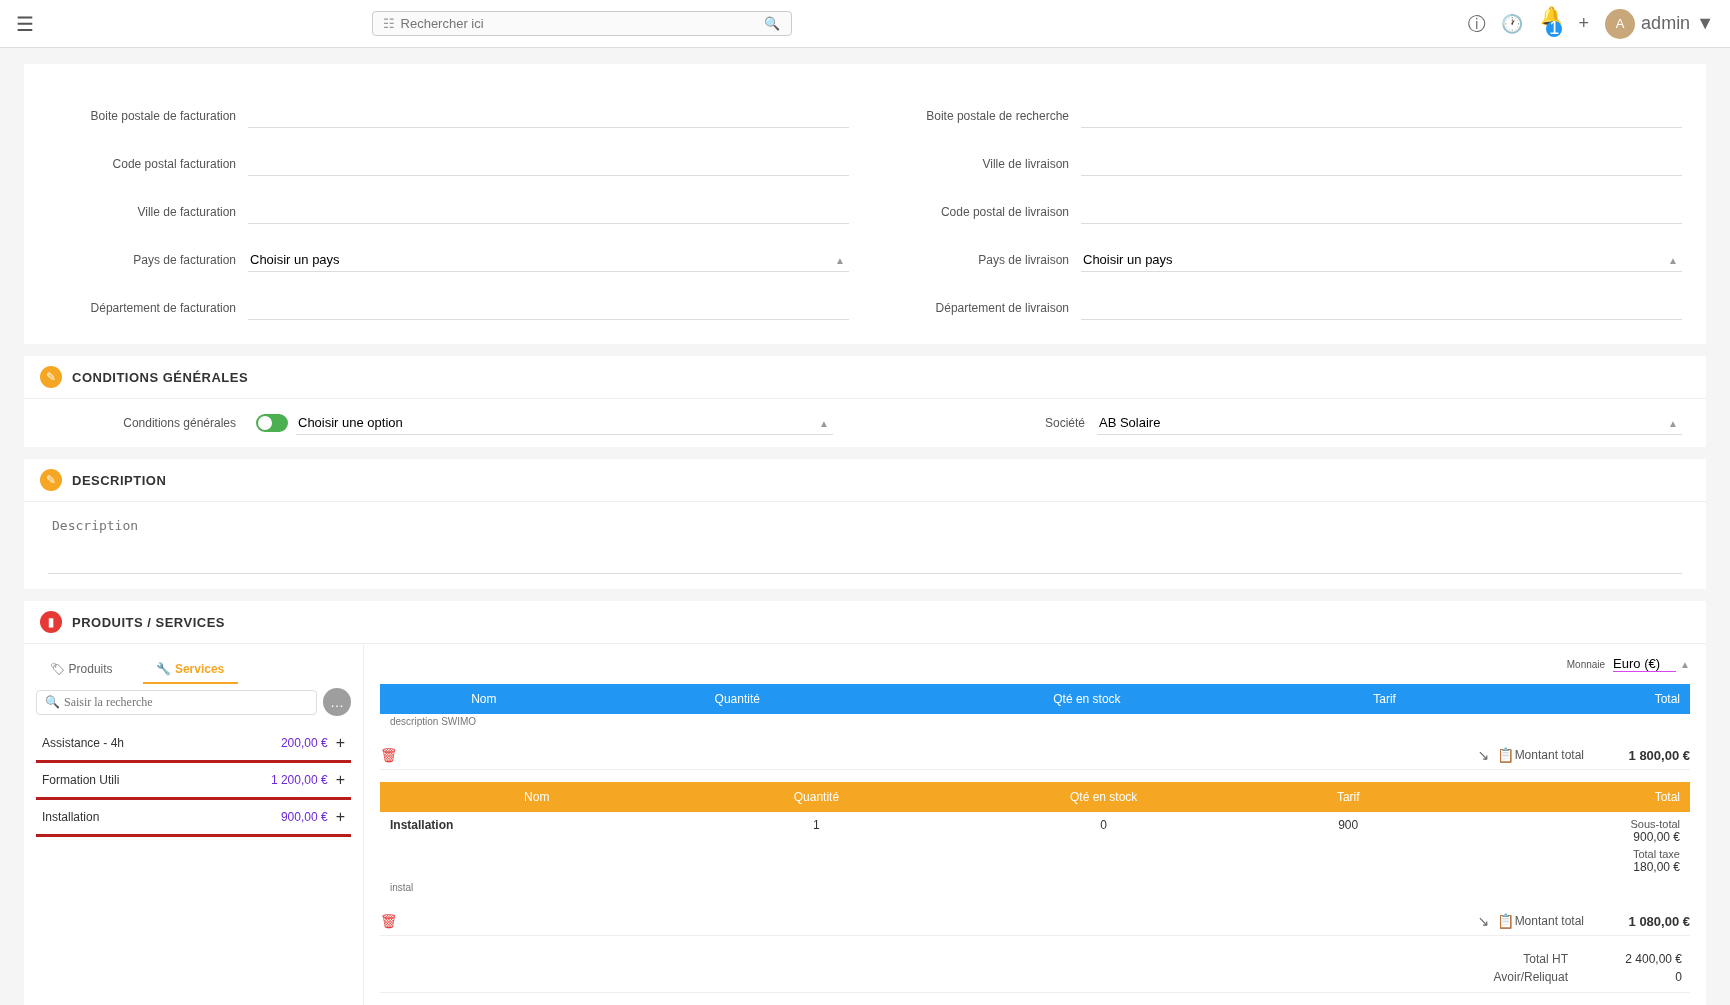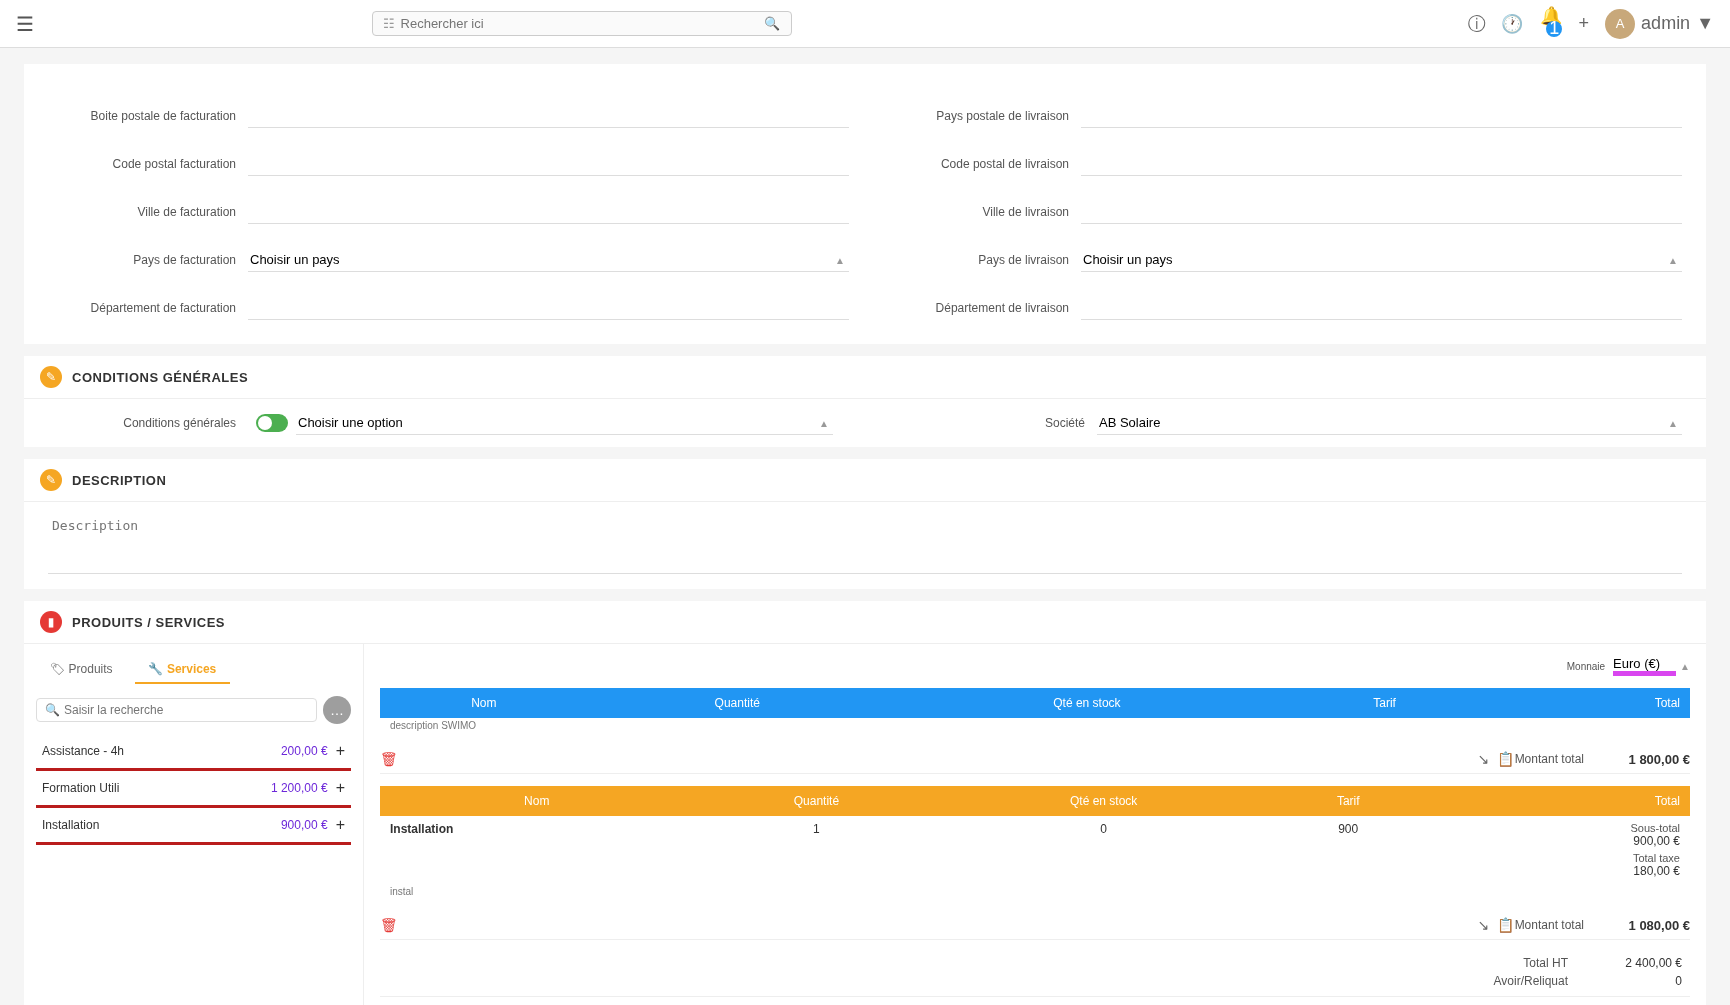--- a/index.html
+++ b/index.html
@@ -81,51 +81,51 @@
       outline: none; font-size: 13px; color: #999; background: transparent;
       resize: none; min-height: 60px; padding: 4px;
     }
 
     
     .products-section { background: #fff; margin-bottom: 12px; }
     .products-body { display: flex; gap: 0; }
 
     
     .left-panel { width: 340px; border-right: 1px solid #eee; padding: 12px; flex-shrink: 0; }
-    .tabs { display: flex; gap: 8px; margin-bottom: 12px; }
+    .tabs { display: flex; gap: 16px; margin-bottom: 4px; }
     .tab-btn {
       padding: 6px 14px; font-size: 12px; cursor: pointer; border: none;
       background: transparent; color: #666; border-bottom: 2px solid transparent;
     }
     .tab-btn.active { color: #f5a623; border-bottom-color: #f5a623; font-weight: bold; }
     .search-row { display: flex; align-items: center; gap: 6px; margin-bottom: 10px; }
     .search-input-wrap {
       flex: 1; display: flex; align-items: center;
       border: 1px solid #ddd; border-radius: 4px; padding: 4px 8px;
     }
-    .search-input-wrap input { border: none; outline: none; font-size: 12px; flex: 1; }
+    .search-input-wrap input { border: none; outline: none; font-size: 12px; flex: 1; font-family: Liberation Serif, serif; }
     .more-btn {
       width: 28px; height: 28px; border-radius: 50%; background: #9e9e9e;
       color: #fff; border: none; cursor: pointer; font-size: 14px;
       display: flex; align-items: center; justify-content: center;
     }
     .service-item {
       display: flex; align-items: center; padding: 8px 6px;
       border-bottom: 3px solid #b91c1c; cursor: pointer;
     }
     .service-name { flex: 1; font-size: 12px; }
     .service-price { font-size: 12px; color: #6d28d9; margin-right: 8px; }
     .add-btn { background: none; border: none; cursor: pointer; color: #333; font-size: 16px; }
 
     
     .right-panel { flex: 1; padding: 12px 16px; }
     .currency-row { display: flex; align-items: center; justify-content: flex-end; gap: 8px; margin-bottom: 12px; }
     .currency-label { font-size: 10px; color: #555; }
     .currency-select-wrap { display: flex; align-items: center; position: relative; }
-    .currency-select-wrap select { border: none; border-bottom: 5px solid #d946ef; outline: none; font-size: 13px; background: transparent; padding-right: 16px; appearance: none; }
+    .currency-select-wrap select { border: none; border-bottom: 1px solid #d946ef; outline: none; font-size: 13px; background: transparent; padding-right: 16px; appearance: none; }
 
     
     .product-table { width: 100%; margin-bottom: 8px; border-collapse: collapse; }
     .product-table .thead-blue th { background: #2196f3; color: #fff; padding: 8px 10px; font-size: 12px; font-weight: normal; }
     .product-table .thead-orange th { background: #f5a623; color: #fff; padding: 8px 10px; font-size: 12px; font-weight: normal; }
     .product-table td { padding: 6px 10px; font-size: 12px; vertical-align: top; }
     .product-table tr.desc-row td { color: #777; font-size: 10px; padding-top: 2px; }
 
     .table-footer-row { display: flex; align-items: center; padding: 6px 0; }
     .table-actions { display: flex; align-items: center; gap: 8px; }
@@ -200,29 +200,29 @@
           </div>
         </div>
         <div class="form-row">
           <span class="form-label">Département de facturation</span>
           <input class="form-input" type="text" style="">
         </div>
       </div>
 
       <div>
         <div class="form-row">
-          <span class="form-label">Pays postale de livraison</span>
+          <span class="form-label">Boite postale de recherche</span>
+          <input class="form-input" type="text" style="">
+        </div>
+        <div class="form-row">
+          <span class="form-label">Ville de livraison</span>
           <input class="form-input" type="text" style="">
         </div>
         <div class="form-row">
           <span class="form-label">Code postal de livraison</span>
-          <input class="form-input" type="text" style="">
-        </div>
-        <div class="form-row">
-          <span class="form-label">Ville de livraison</span>
           <input class="form-input" type="text" style="">
         </div>
         <div class="form-row">
           <span class="form-label">Pays de livraison</span>
           <div class="form-select-wrap">
             <select>
               <option>Choisir un pays</option>
             </select>
             <span class="select-arrow">▲</span>
           </div>

